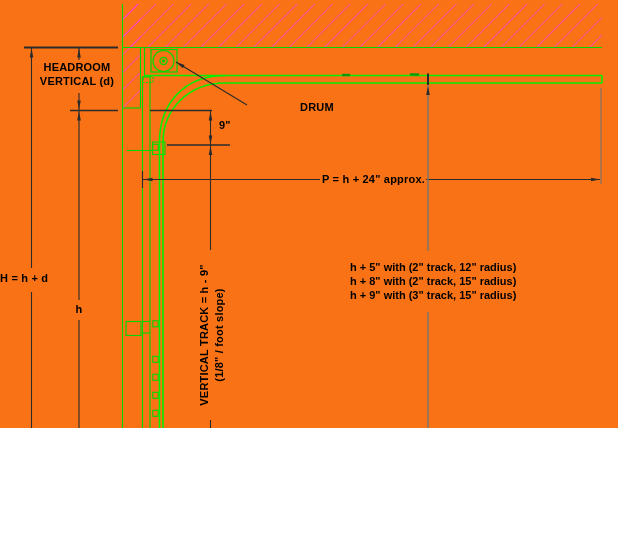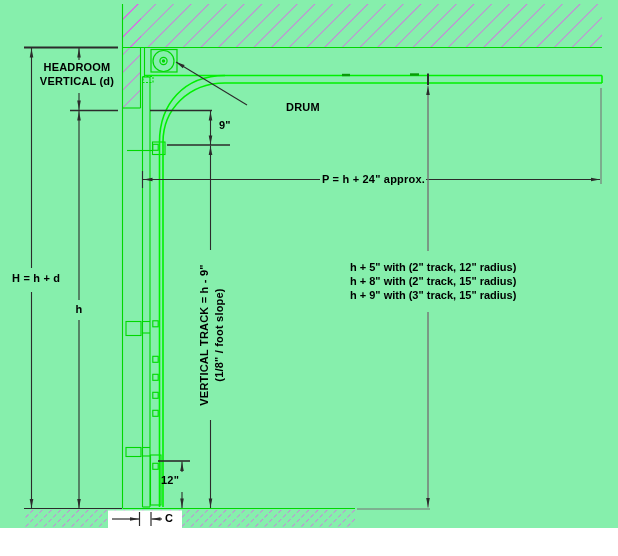--- a/index.html
+++ b/index.html
@@ -1,19 +1,19 @@
 <!DOCTYPE html>
 <html><head>
 <meta charset="utf-8">
 <style>
   html,body{margin:0;padding:0;background:#fff;}
   .canvas{
     position:relative;
-    width:618px;height:528px;
-    background:#86efac;
+    width:618px;height:428px;
+    background:#f97316;
     overflow:hidden;
     font-family:"Liberation Sans", sans-serif;
   }
   .canvas svg{position:absolute;left:0;top:0;}
   .lbl{
     position:absolute;
     font:700 11px "Liberation Sans", sans-serif;
     color:#000;
     letter-spacing:.2px;
     white-space:nowrap;
@@ -192,27 +192,27 @@
       <path d="M428,507 l-1.8,-9 h3.6 Z"></path>
       <path d="M176,62 L184.6,65.1 182.8,68.2 Z"></path>
     </g>
   </svg>
 
   <div class="lbl center" style="left:33px;top:60px;width:88px;">
     <div>HEADROOM</div>
     <div>VERTICAL (d)</div>
   </div>
 
-  <div class="lbl" style="left:250px;top:100px;padding-left:36px;">DRUM</div>
+  <div class="lbl" style="left:264px;top:100px;padding-left:36px;">DRUM</div>
 
   <div class="lbl" style="left:219px;top:118px;">9"</div>
 
   <div class="lbl center" style="left:301px;top:172px;width:145px;">P = h + 24" approx.</div>
 
-  <div class="lbl" style="left:12px;top:271px;">H = h + d</div>
+  <div class="lbl" style="left:0;top:271px;">H = h + d</div>
 
   <div class="lbl center" style="left:72px;top:302px;width:14px;">h</div>
 
   <div class="lbl vt-label">
     <div>VERTICAL TRACK = h - 9"</div>
     <div>(1/8" / foot slope)</div>
   </div>
 
   <div class="notes">
     <div class="lbl-line">h + 5" with (2" track, 12" radius)</div>

